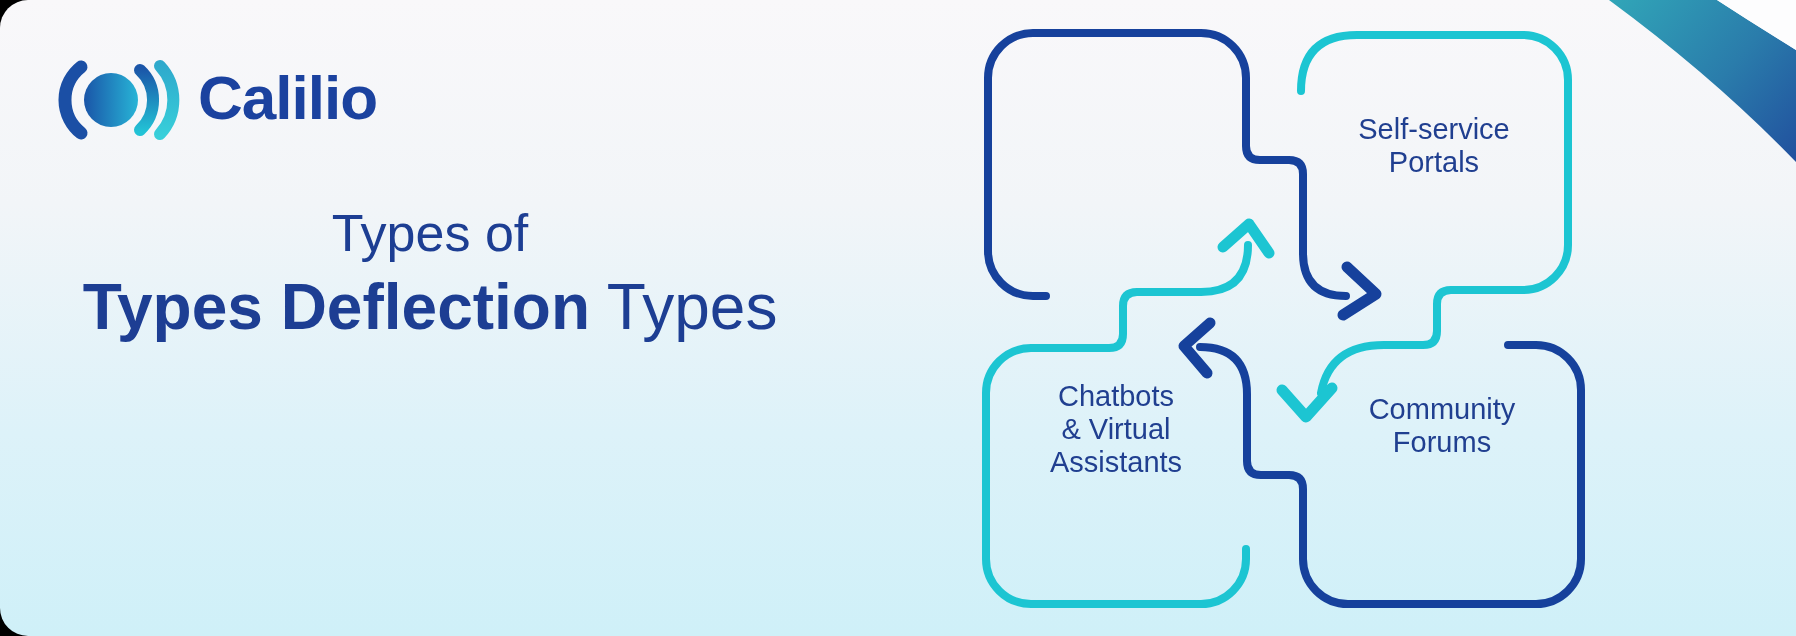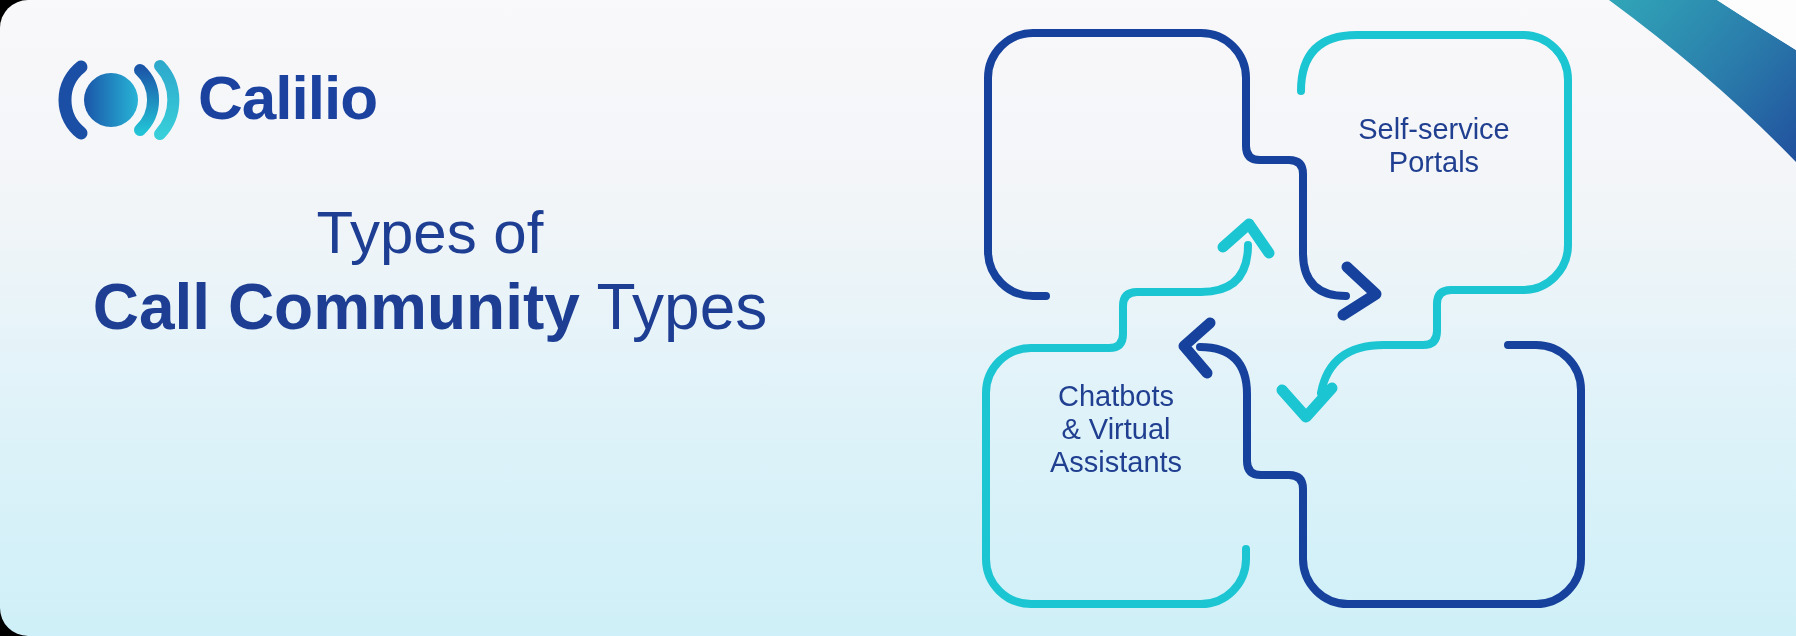--- a/index.html
+++ b/index.html
@@ -35,21 +35,21 @@
   }
   .title {
     position: absolute;
     left: 60px;
     top: 196px;
     width: 740px;
     text-align: center;
     color: #1d3e93;
     line-height: 74px;
   }
-  .title-line1 { font-size: 60px; font-weight: 400; }
+  .title-line1 { font-size: 52px; font-weight: 400; }
   .title-line2 { font-size: 64px; font-weight: 400; }
   .title-line2 .bold { font-weight: 700; }
   .node-label {
     position: absolute;
     text-align: center;
     white-space: pre-line;
     color: #203f90;
     font-size: 29px;
     line-height: 33px;
   }
@@ -117,22 +117,24 @@
                L 1348 604 A 45 45 0 0 1 1303 559 L 1303 489 Q 1303 475 1289 475 L 1261 475
                Q 1247 475 1247 461 L 1247 394 Q 1247 347 1200 347"></path>
       <path stroke="#16419c" stroke-width="11" d="M 1210 323 L 1184 346 L 1207 373"></path>
     </g>
   </svg>
 
   <div class="logo-text">Calilio</div>
 
   <div class="title">
     <div class="title-line1">Types of</div>
-    <div class="title-line2"><span class="bold">Call Community</span><span> Types</span></div>
+    <div class="title-line2"><span class="bold">Types Deflection</span><span> Types</span></div>
   </div>
 
   <div class="node-label label-selfservice">Self-service
 Portals</div>
   <div class="node-label label-chatbots">Chatbots
 &amp; Virtual
 Assistants</div>
+  <div class="node-label label-community">Community
+Forums</div>
 
 </div>
 
 </body></html>

